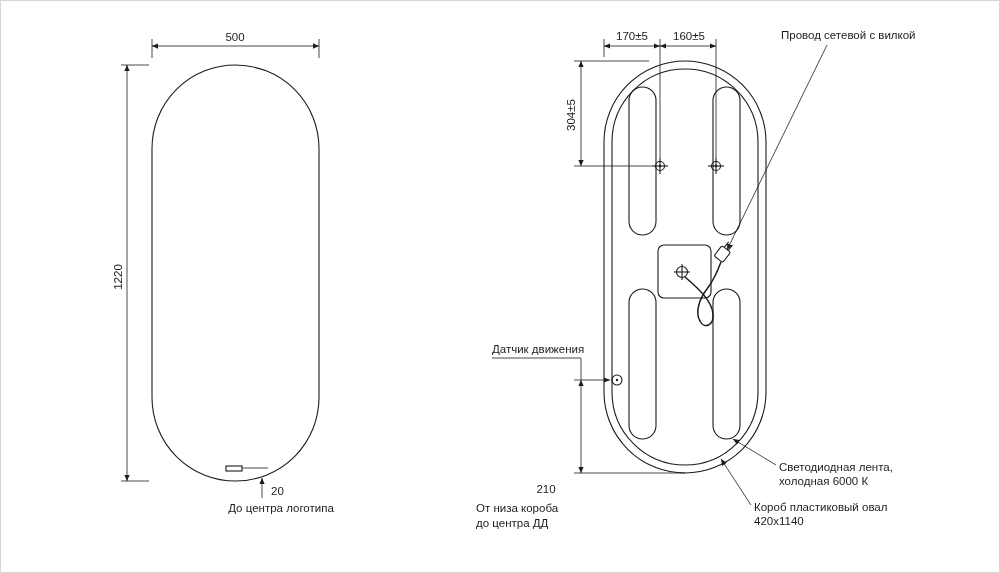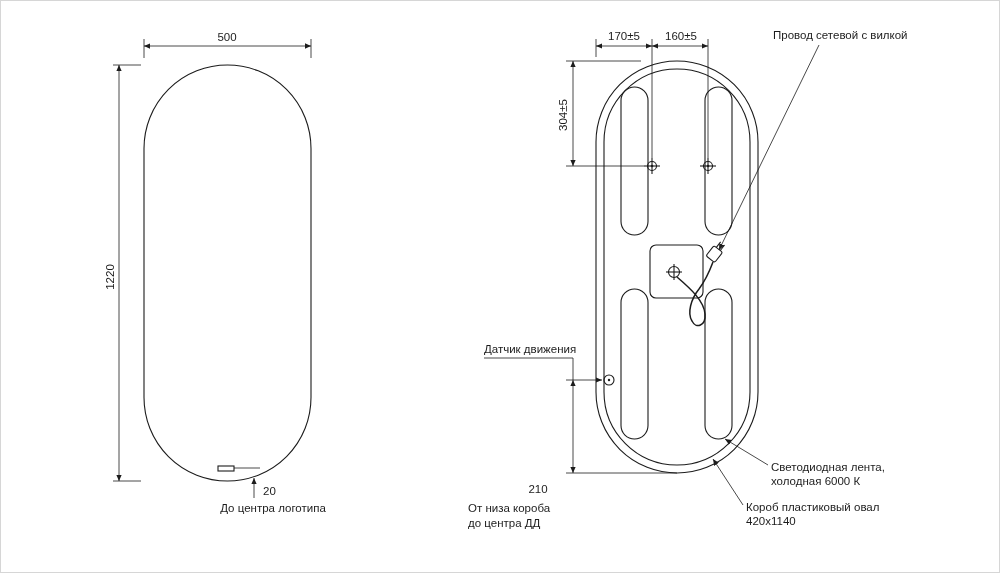--- a/index.html
+++ b/index.html
@@ -1,16 +1,16 @@
 <!DOCTYPE html>
 <html><head>
 <meta charset="utf-8">
 <style>
   html,body{margin:0;padding:0;background:#ffffff;}
-  .canvas{position:relative;width:1000px;height:573px;background:#ffffff;border:1px solid #d6d6d6;box-sizing:border-box;overflow:hidden;}
+  .canvas{position:relative;width:1000px;height:573px;background:#ffffff;border:1px solid #d6d6d6;box-sizing:border-box;overflow:hidden;padding-left:8px;}
   svg{display:block;}
   
   .obj rect,.obj circle,.obj path,.obj line{fill:none;stroke:#1c1c1c;stroke-width:1.1;}
   .obj .filled{fill:#1c1c1c;stroke:none;}
   
   .dim line,.dim path,.dim polyline{fill:none;stroke:#1c1c1c;stroke-width:0.8;}
   .cord{stroke-width:1.5 !important;}
   text{font-family:"Liberation Sans",sans-serif;font-size:11.5px;fill:#1c1c1c;stroke:none;}
 </style>
 </head>

